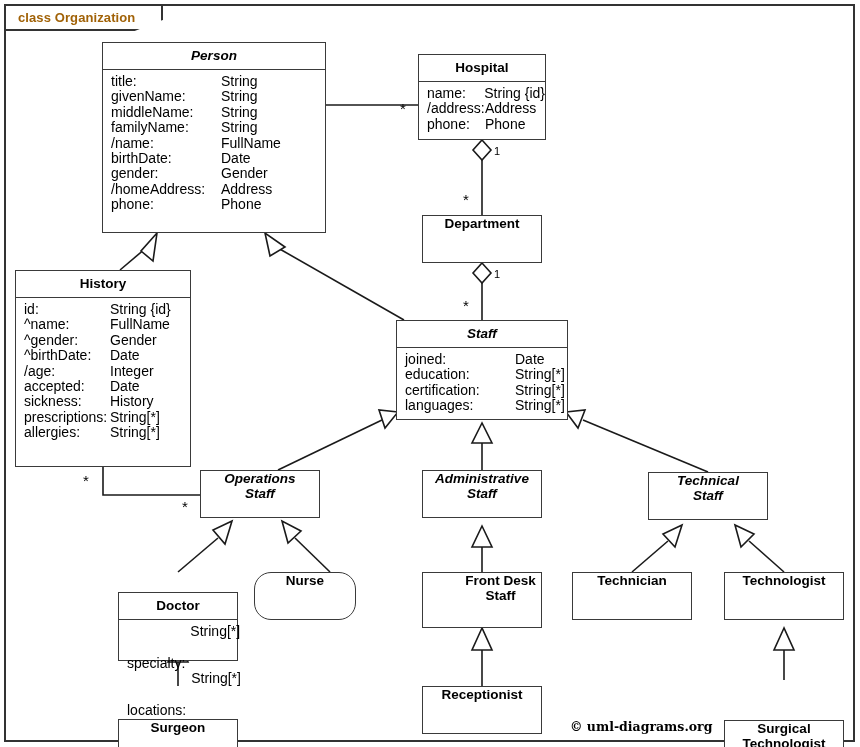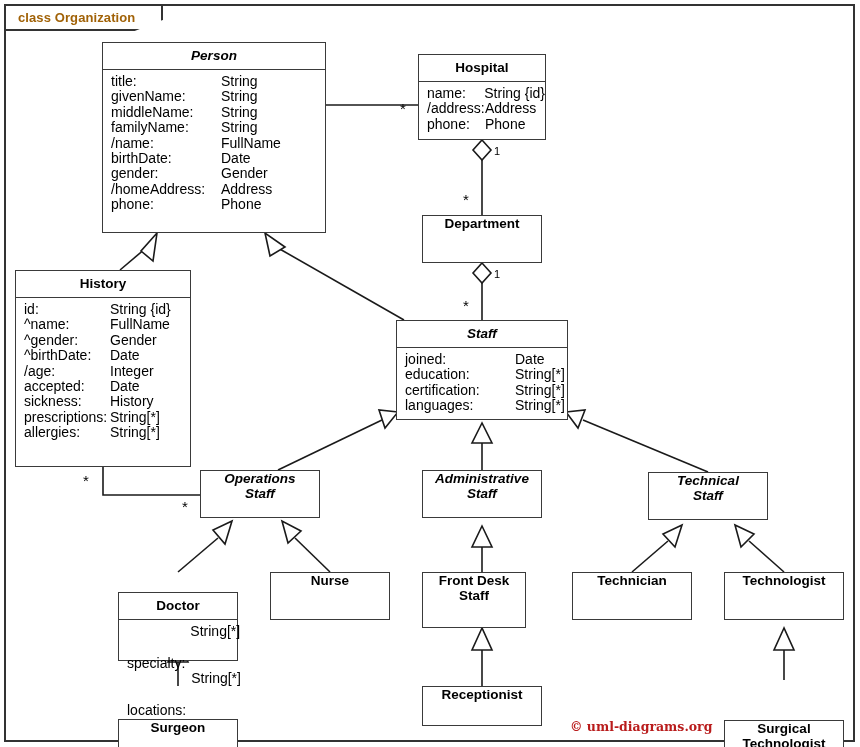--- a/index.html
+++ b/index.html
@@ -141,21 +141,21 @@
   .cls.plain .cls-name {
     padding: 0 4px;
   }
 
   
   .credit {
     position: absolute;
     font-family: "DejaVu Serif", serif;
     font-size: 12.5px;
     font-weight: bold;
-    color: #b91c1c;
+    color: #000000;
     white-space: nowrap;
     z-index: 5;
   }
 </style>
 </head>
 <body>
 
 <div id="diagram-root">
 
   <div class="frame"></div>
@@ -324,42 +324,42 @@
   </div>
 
   <div class="cls has-attrs cols-inline" style="left:118px; top:592px; width:120px; height:69px;">
     <div class="cls-name">Doctor</div>
     <div class="cls-attrs">
       <div class="attr"><span class="attr-name">specialty:</span><span class="attr-type">String[*]</span></div>
       <div class="attr"><span class="attr-name">locations:</span><span class="attr-type">String[*]</span></div>
     </div>
   </div>
 
-  <div class="cls plain" style="left:270px; top:572px; width:120px; height:48px;">
+  <div class="cls plain" style="left:254px; top:572px; width:102px; height:48px;border-radius:17px;">
     <div class="cls-name">Nurse</div>
   </div>
 
-  <div class="cls plain" style="left:422px; top:572px; width:104px; height:56px;">
+  <div class="cls plain" style="left:422px; top:572px; width:120px; height:56px;padding-left:37px;">
     <div class="cls-name">Front Desk
 Staff</div>
   </div>
 
   <div class="cls plain" style="left:572px; top:572px; width:120px; height:48px;">
     <div class="cls-name">Technician</div>
   </div>
 
   <div class="cls plain" style="left:724px; top:572px; width:120px; height:48px;">
     <div class="cls-name">Technologist</div>
   </div>
 
   <div class="cls plain" style="left:118px; top:686px; width:120px; height:48px;margin-top:33px;">
     <div class="cls-name">Surgeon</div>
   </div>
 
-  <div class="cls plain" style="left:422px; top:686px; width:120px; height:40px;">
+  <div class="cls plain" style="left:422px; top:686px; width:120px; height:48px;">
     <div class="cls-name">Receptionist</div>
   </div>
 
   <div class="cls plain" style="left:724px; top:720px; width:120px; height:54px;">
     <div class="cls-name">Surgical
 Technologist</div>
   </div>
 
   <div class="credit" style="left:570px; top:719px;">© uml-diagrams.org</div>
 

